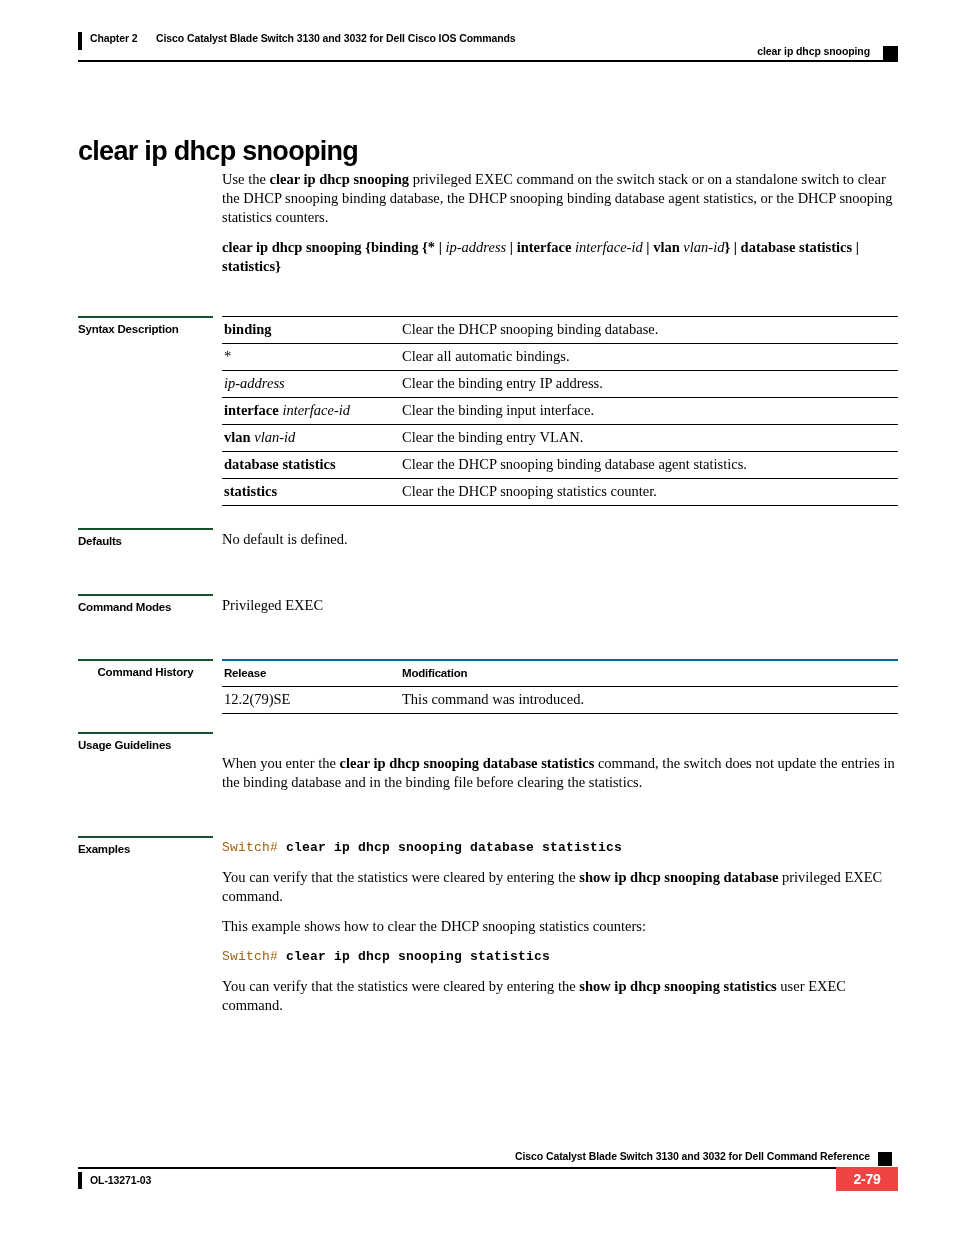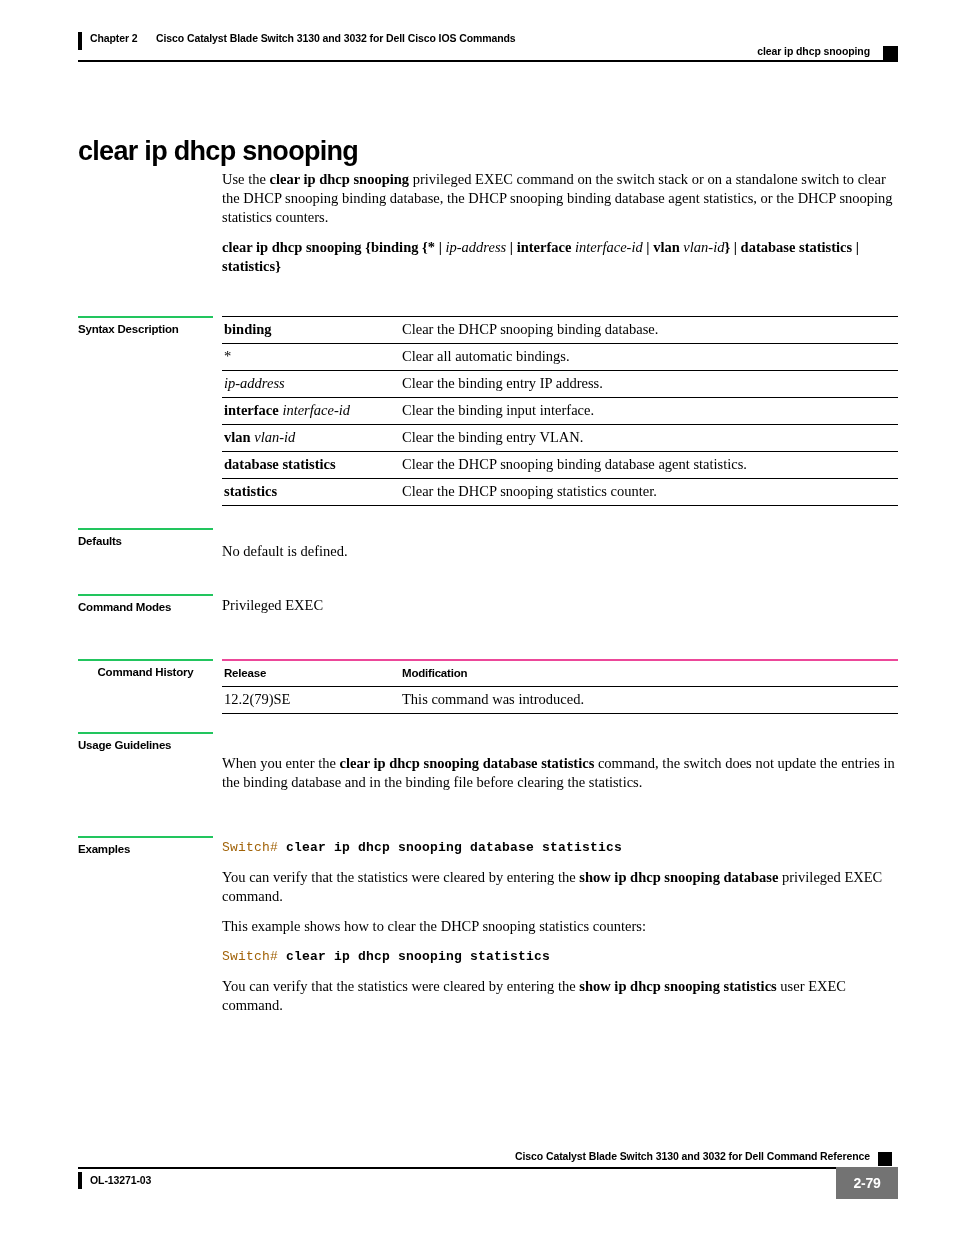--- a/index.html
+++ b/index.html
@@ -101,21 +101,21 @@
   
   .section-label {
     position: absolute;
     left: 78px;
     width: 135px;
     font-family: "Liberation Sans", "DejaVu Sans", sans-serif;
     font-weight: bold;
     font-size: 11.5px;
     letter-spacing: -0.2px;
     padding-top: 5px;
-    border-top: 2px solid #22c55e;
+    border-top: 2px solid #14532d;
     box-sizing: border-box;
     white-space: nowrap;
   }
 
   .body-col {
     position: absolute;
     left: 222px;
     width: 676px;
     font-size: 14.5px;
     line-height: 19px;
@@ -143,21 +143,21 @@
     border-bottom: 1px solid #000000;
     line-height: 18px;
     font-weight: normal;
   }
   .doc-table .col-term { width: 170px; }
   .doc-table tr.hdr th {
     font-family: "Liberation Sans", "DejaVu Sans", sans-serif;
     font-weight: bold;
     font-size: 11.5px;
     letter-spacing: -0.2px;
-    border-top: 2px solid #ec4899;
+    border-top: 2px solid #0369a1;
     border-bottom: 1px solid #000000;
     padding-bottom: 4px;
   }
   .doc-table.first-thick tr:first-child td {
     border-top: 1px solid #000000;
   }
 
   
   .code-line {
     font-family: "Liberation Mono", "DejaVu Sans Mono", monospace;
@@ -219,22 +219,22 @@
     font-weight: bold;
     font-size: 10.5px;
     letter-spacing: -0.1px;
     white-space: nowrap;
   }
   .footer-pagenum {
     position: absolute;
     right: 0px;
     top: 17px;
     width: 62px;
-    height: 32px;
-    background: #737373;
+    height: 24px;
+    background: #ef4444;
     color: #ffffff;
     font-family: "Liberation Sans", "DejaVu Sans", sans-serif;
     font-weight: bold;
     font-size: 14px;
     letter-spacing: -0.3px;
     display: flex;
     align-items: center;
     justify-content: center;
   }
 </style>
@@ -288,21 +288,21 @@
         <td>Clear the DHCP snooping binding database agent statistics.</td>
       </tr>
       <tr>
         <td class="col-term"><b>statistics</b></td>
         <td>Clear the DHCP snooping statistics counter.</td>
       </tr>
     </tbody>
   </table>
 
   <div class="section-label" style="top:528px;">Defaults</div>
-  <div class="body-col" style="top:542px;">
+  <div class="body-col" style="top:530px;">
     <p>No default is defined.</p>
   </div>
 
   <div class="section-label" style="top:594px;">Command Modes</div>
   <div class="body-col" style="top:596px;">
     <p>Privileged EXEC</p>
   </div>
 
   <div class="section-label" style="top:659px;text-align:center;">Command History</div>
   <table class="doc-table" style="top:659px;">

